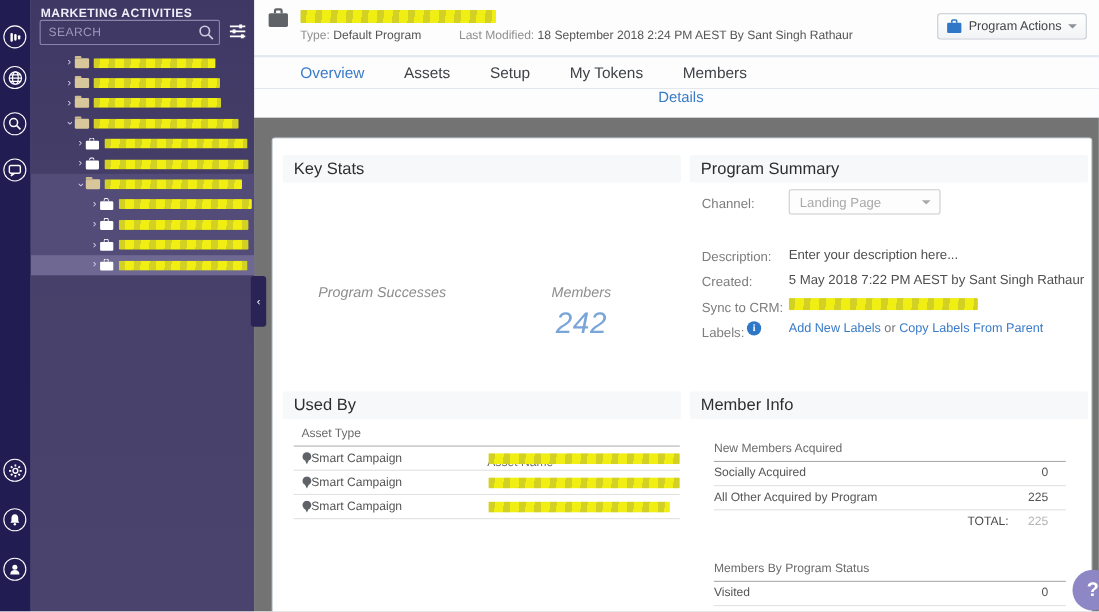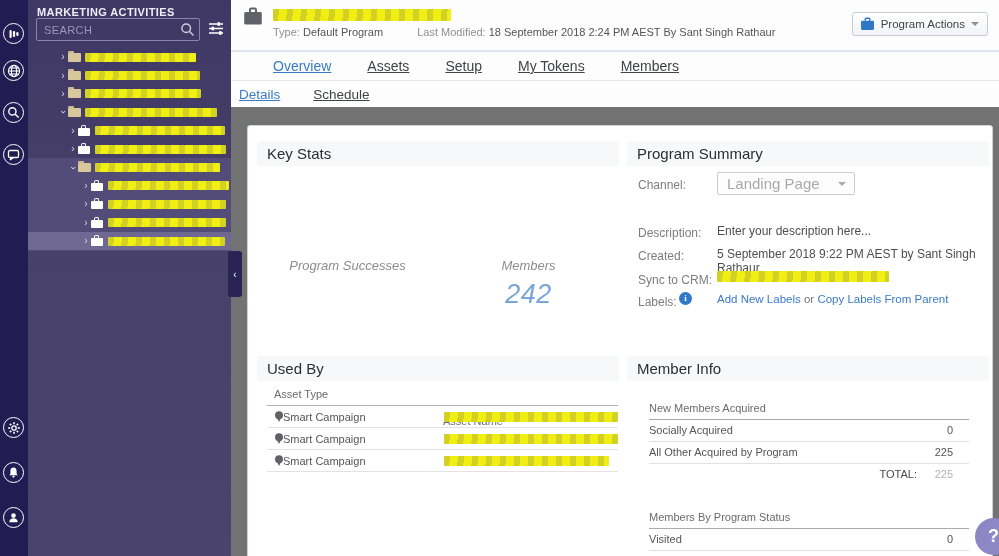--- a/index.html
+++ b/index.html
@@ -43,43 +43,43 @@
   #prog-icon{position:absolute;left:12px;top:7px;color:#5f6368;}
   #title-redact{position:absolute;left:42px;top:9px;width:178px;height:12px;}
   #meta{position:absolute;left:42px;top:26px;font-size:11px;color:#555;}
   #meta .lbl{color:#8f8f8f;}
   #meta .gap{display:inline-block;width:28px;}
   #actions-btn{position:absolute;right:11px;top:12px;height:22px;padding:0 8px 0 7px;display:flex;align-items:center;gap:6px;
     border:1px solid #c6ccd3;border-radius:3px;background:linear-gradient(#ffffff,#f1f3f6);cursor:pointer;font-size:11.5px;color:#444;}
   .caret-down{width:0;height:0;border-left:4px solid transparent;border-right:4px solid transparent;border-top:4px solid #8a9097;}
   .tabs{background:#fdfdfe;display:flex;align-items:center;font-size:14px;color:#3f4347;border-bottom:1px solid #e3e7ee;}
   #tabs1{height:28px;border-top:1px solid #dbe3ef;padding-left:42px;gap:36px;}
-  #tabs2{height:26px;padding-left:8px;gap:33px;font-size:13.5px;}
-  .tab{cursor:pointer;text-decoration:underline;}
+  #tabs2{height:26px;padding-left:8px;gap:33px;font-size:13.5px;flex-direction:column;}
+  .tab{cursor:pointer;}
   .tab.active{color:#3a7bc8;}
   
   #content{position:absolute;top:107px;left:0;right:0;bottom:0;background:#737373;}
   #panel-wrap{position:absolute;left:16px;top:18px;width:744px;height:450px;background:#fff;border:1px solid #cbd2da;border-radius:3px;}
   .col{position:absolute;top:0;width:362px;height:100%;}
   #col-l{left:9px;} #col-r{left:379px;}
   .sec-head{position:absolute;left:0;right:0;height:25px;background:#f7f8f9;border-radius:2px;
     font-size:15px;color:#2e2e2e;line-height:25px;padding-left:10px;box-sizing:border-box;}
   .sec-head.top{top:15px;} .sec-head.bottom{top:230px;}
   
   #stats{position:absolute;top:48px;left:0;right:0;height:175px;display:flex;font-style:italic;}
   .stat{flex:1;text-align:center;padding-top:84px;}
   .stat .s-label{font-size:13px;color:#8c8c8c;}
   .stat .s-value{font-size:27px;color:#505050;margin-top:6px;letter-spacing:.5px;}
   .stat .s-value.blue{color:#79a5d8;}
   .s-check{color:#54b054;font-size:15px;margin-left:5px;vertical-align:2px;}
   
   .ps-label{position:absolute;left:11px;font-size:12px;color:#7d7d7d;}
   .ps-value{position:absolute;left:90px;font-size:12px;color:#4f4f4f;}
   #channel-select{position:absolute;left:90px;top:46px;width:138px;height:23px;border:1px solid #ccc;border-radius:2px;background:#fdfdfd;
-    font-size:15px;color:#a9a9a9;display:flex;align-items:center;padding-left:9px;box-sizing:border-box;cursor:default;}
+    font-size:12px;color:#a9a9a9;display:flex;align-items:center;padding-left:9px;box-sizing:border-box;cursor:default;}
   #channel-select .caret-down{position:absolute;right:8px;border-top-color:#a9a9a9;}
   #sync-redact{position:absolute;left:90px;top:145px;width:172px;height:11px;}
   #labels-row{position:absolute;left:90px;top:167px;font-size:11.5px;color:#777;}
   #labels-row a{color:#3a7bc8;text-decoration:none;cursor:pointer;}
   #info-icon{position:absolute;left:52px;top:166px;width:13px;height:13px;border-radius:50%;background:#2e78c7;color:#fff;
     font-size:9px;font-weight:bold;text-align:center;line-height:13px;font-family:"Liberation Serif",serif;}
   
   #ub-table{position:absolute;left:10px;top:262px;width:351px;font-size:11px;}
   #ub-head{height:17px;border-bottom:1px solid #b3b3b3;position:relative;color:#6b6b6b;}
   #ub-head .c1{position:absolute;left:7px;} #ub-head .c2{position:absolute;left:176px;margin-top:27px;}
@@ -339,21 +339,21 @@
         <span class="ps-label" style="top:52px">Channel:</span>
         <div id="channel-select">
           <span>Landing Page</span>
           <span class="caret-down"></span>
         </div>
 
         <span class="ps-label" style="top:100px">Description:</span>
         <span class="ps-value" style="top:98px">Enter your description here...</span>
 
         <span class="ps-label" style="top:123px">Created:</span>
-        <span class="ps-value" style="top:121px">5 September 2018 9:22 PM AEST by Sant Singh Rathaur</span>
+        <span class="ps-value" style="top:121px">5 May 2018 7:22 PM AEST by Sant Singh Rathaur</span>
 
         <span class="ps-label" style="top:147px">Sync to CRM:</span>
         <span id="sync-redact" class="redact"></span>
 
         <span class="ps-label" style="top:169px">Labels:</span>
         <span id="info-icon">i</span>
         <span id="labels-row">
           <a>Add New Labels</a>
           <span>or</span>
           <a>Copy Labels From Parent</a>

